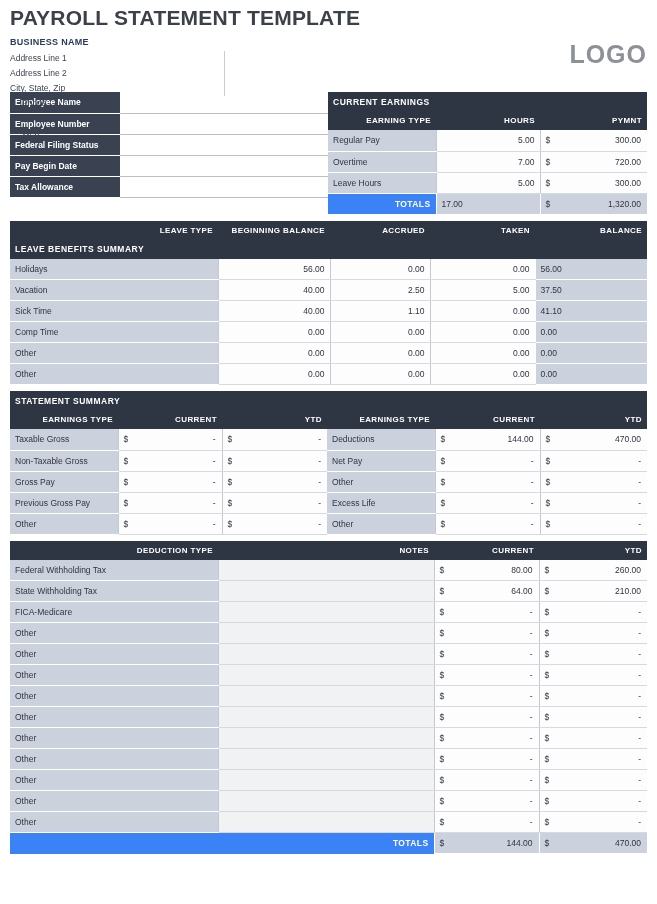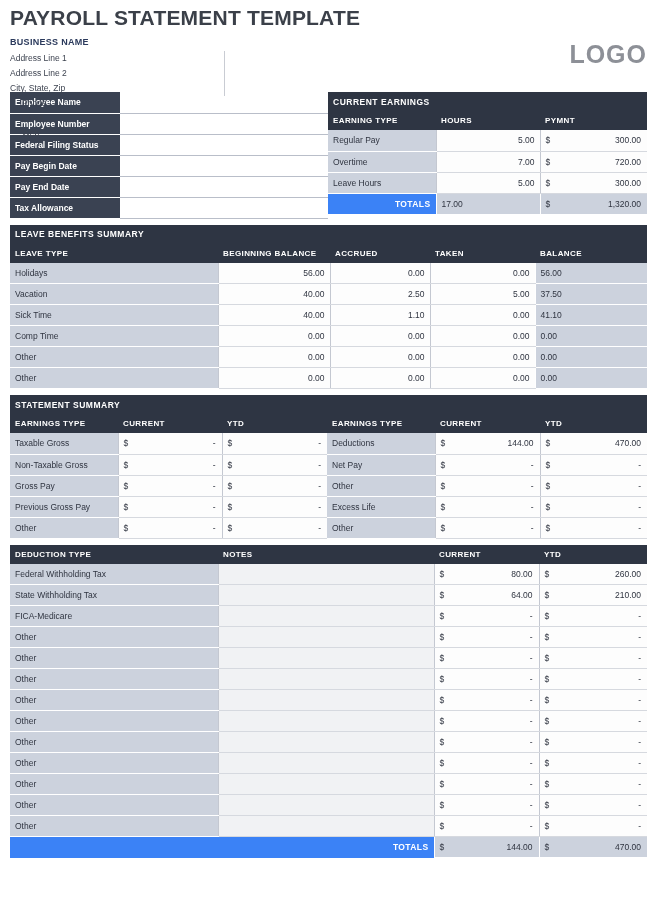--- a/index.html
+++ b/index.html
@@ -95,21 +95,21 @@
     letter-spacing: 0.5px;
     text-align: left;
     height: 19px;
   }
   .col-head {
     background: #2e3543;
     color: #ffffff;
     font-weight: bold;
     font-size: 8px;
     letter-spacing: 0.4px;
-    text-align: left;
+    text-align: right;
     height: 19px;
   }
   .label-cell {
     background: #ccd2dd;
     color: #2f3440;
     text-align: left;
     border-bottom: 1px solid #ffffff;
   }
   .label-cell-dark {
     background: #3a4252;
@@ -217,24 +217,20 @@
           </tr>
           <tr>
             <td class="label-cell-dark">Federal Filing Status</td>
             <td class="input-cell"></td>
           </tr>
           <tr>
             <td class="label-cell-dark">Pay Begin Date</td>
             <td class="input-cell"></td>
           </tr>
           <tr>
-            <td class="label-cell-dark">Pay End Date</td>
-            <td class="input-cell"></td>
-          </tr>
-          <tr>
             <td class="label-cell-dark">Tax Allowance</td>
             <td class="input-cell"></td>
           </tr>
         </tbody>
       </table>
     </div>
 
     <div class="earn-panel">
       <table>
         <colgroup>
@@ -294,28 +290,28 @@
     <table>
       <colgroup>
         <col style="width:208px">
           <col style="width:112px">
           <col style="width:100px">
           <col style="width:105px">
           <col style="width:112px">
       </colgroup>
       <thead>
         <tr>
-          <th class="band-title" colspan="5">LEAVE BENEFITS SUMMARY</th>
-        </tr>
-        <tr>
           <th class="col-head">LEAVE TYPE</th>
           <th class="col-head">BEGINNING BALANCE</th>
           <th class="col-head">ACCRUED</th>
           <th class="col-head">TAKEN</th>
           <th class="col-head">BALANCE</th>
+        </tr>
+        <tr>
+          <th class="band-title" colspan="5">LEAVE BENEFITS SUMMARY</th>
         </tr>
       </thead>
       <tbody>
         <tr>
           <td class="label-cell">Holidays</td>
           <td class="num-white">56.00</td>
           <td class="num-white">0.00</td>
           <td class="num-white">0.00</td>
           <td class="num-gray">56.00</td>
         </tr>

